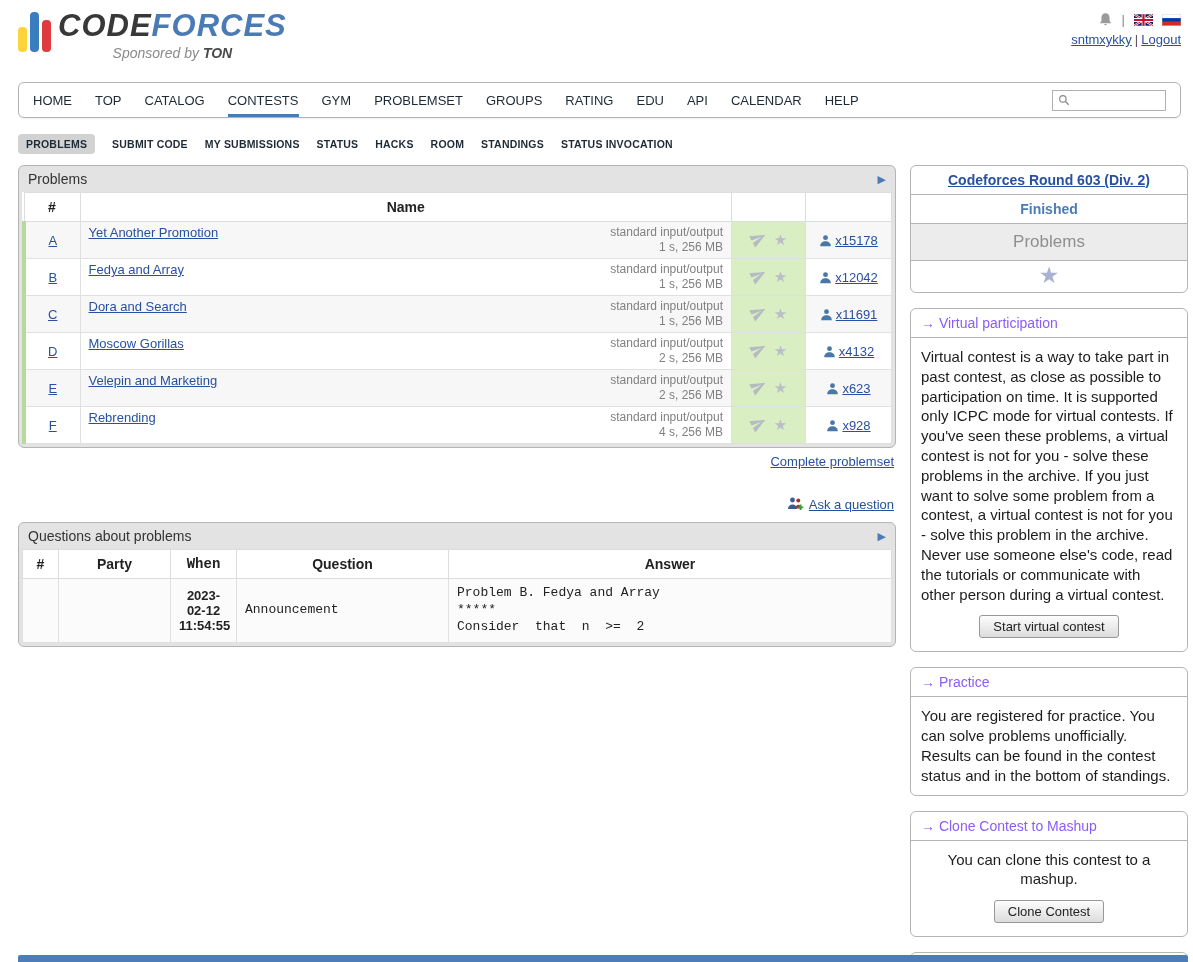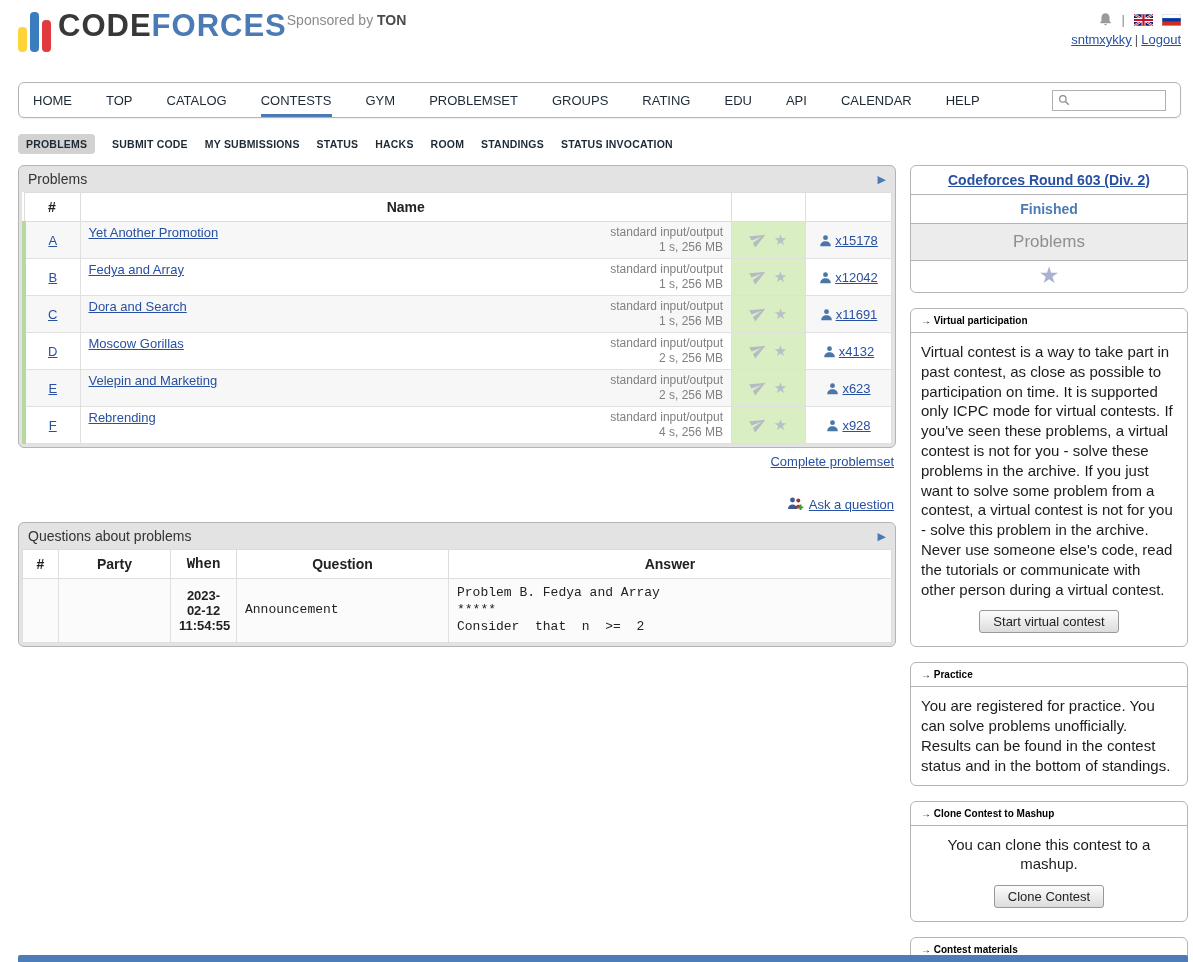--- a/index.html
+++ b/index.html
@@ -10,36 +10,36 @@
   a { color:#2850a0; text-decoration:underline; cursor:pointer; }
 
   
   .topbar { display:flex; justify-content:space-between; padding:10px 10px 0 18px; height:80px; }
   .logo { display:flex; align-items:flex-start; gap:7px; text-decoration:none; }
   .logo-bars { display:inline-flex; align-items:flex-end; gap:3px; height:42px; padding-top:2px; }
   .bar { width:9px; border-radius:4px; display:inline-block; }
   .bar-y { height:25px; background:#ffd43b; }
   .bar-b { height:40px; background:#3a7dbf; }
   .bar-r { height:32px; background:#e0393e; }
-  .logo-textwrap { display:flex; flex-direction:row; }
+  .logo-textwrap { display:flex; flex-direction:column;font-style:italic; }
   .logo-text { font-size:31px; font-weight:bold; letter-spacing:1px; line-height:1.05; }
   .lt-code { color:#383838; }
   .lt-forces { color:#4b7bb5; }
   .sponsor { display:block; text-align:center; font-size:14px; color:#8a8a8a; margin-top:2px; }
   .sponsor b { color:#4a4a4a; }
   .top-right { display:flex; flex-direction:column; align-items:flex-end; gap:5px; padding-top:2px; padding-right:2px; }
   .tr-icons { display:flex; align-items:center; gap:9px; }
   .tr-sep { color:#888; font-size:13px; }
   .flag { display:inline-block; line-height:0; cursor:pointer; }
   .tr-links { font-size:13px; }
   .tr-links .sep2 { color:#555; margin:0 3px; }
 
   
   .mainnav { margin:2px 12px 0 18px; border:1px solid #b4b4b4; border-radius:6px; display:flex; align-items:center; height:36px; padding:0 14px; box-shadow:0 1px 2px rgba(0,0,0,.07); background:#fff; }
-  .nav-items { display:flex; gap:34px; height:100%; }
+  .nav-items { display:flex; gap:23px; height:100%; }
   .nav-item { display:flex; align-items:center; font-size:13px; color:#1d2a35; text-decoration:none; border-bottom:3px solid transparent; padding-top:3px; }
   .nav-item.active { border-bottom-color:#4b7bb5; }
   .searchbox { margin-left:auto; display:flex; align-items:center; border:1px solid #b0b0b0; background:#fff; height:21px; width:114px; padding:0 5px; gap:4px; }
   .searchbox input { border:none; outline:none; width:100%; font-size:12px; font-family:inherit; }
 
   
   .subnav { display:flex; gap:17px; align-items:center; margin:16px 18px 11px; }
   .subnav-item { font-size:10.5px; font-weight:bold; color:#1d2a35; text-decoration:none; letter-spacing:.2px; }
   .subnav-item.active { background:#d2d2d2; border-radius:4px; padding:4px 8px; }
 
@@ -78,21 +78,21 @@
 
   
   .sidebox { border:1px solid #b4b4b4; border-radius:6px; margin-bottom:15px; background:#fff; overflow:hidden; }
   .sb-row { text-align:center; padding:6px; border-bottom:1px solid #b4b4b4; font-size:14px; }
   .sidebox .sb-row:last-child { border-bottom:none; }
   .contest-title a { font-weight:bold; }
   .contest-status { font-weight:bold; color:#4b7bb5; }
   .contest-mode { font-size:17px; color:#8f8f8f; background:#ececec; padding:8px 6px; }
   .contest-star { padding:3px 6px 5px; }
   .big-star { font-size:23px; color:#abb1d2; cursor:pointer; line-height:1; display:inline-block; }
-  .sidebox .head { padding:6px 10px; border-bottom:1px solid #b4b4b4; font-weight:bold; font-size:10px; color:#000000; }
+  .sidebox .head { padding:6px 10px; border-bottom:1px solid #b4b4b4; font-weight:normal; font-size:14px; color:#8b5cf6; }
   .sidebox .body { padding:9px 10px; font-size:15px; line-height:1.32; color:#1c1c1c; }
   .body.centered { text-align:center; }
   .btn-row { text-align:center; padding:2px 0 13px; }
   button.cf-btn { font-family:inherit; font-size:13px; padding:3px 13px; border:1px solid #989898; border-radius:3px; background:linear-gradient(#fdfdfd,#dcdcdc); cursor:pointer; color:#222; }
   .materials-list { list-style:none; margin:4px 0 8px; padding:0 12px 0 22px; }
   .materials-list li { display:flex; align-items:center; font-size:13px; padding:7px 0; }
   .mat-bullet { margin-right:11px; color:#222; }
   .mat-link { color:#222; text-decoration:none; }
   .mat-close { margin-left:auto; color:#9a9a9a; font-size:14px; cursor:pointer; }
 

